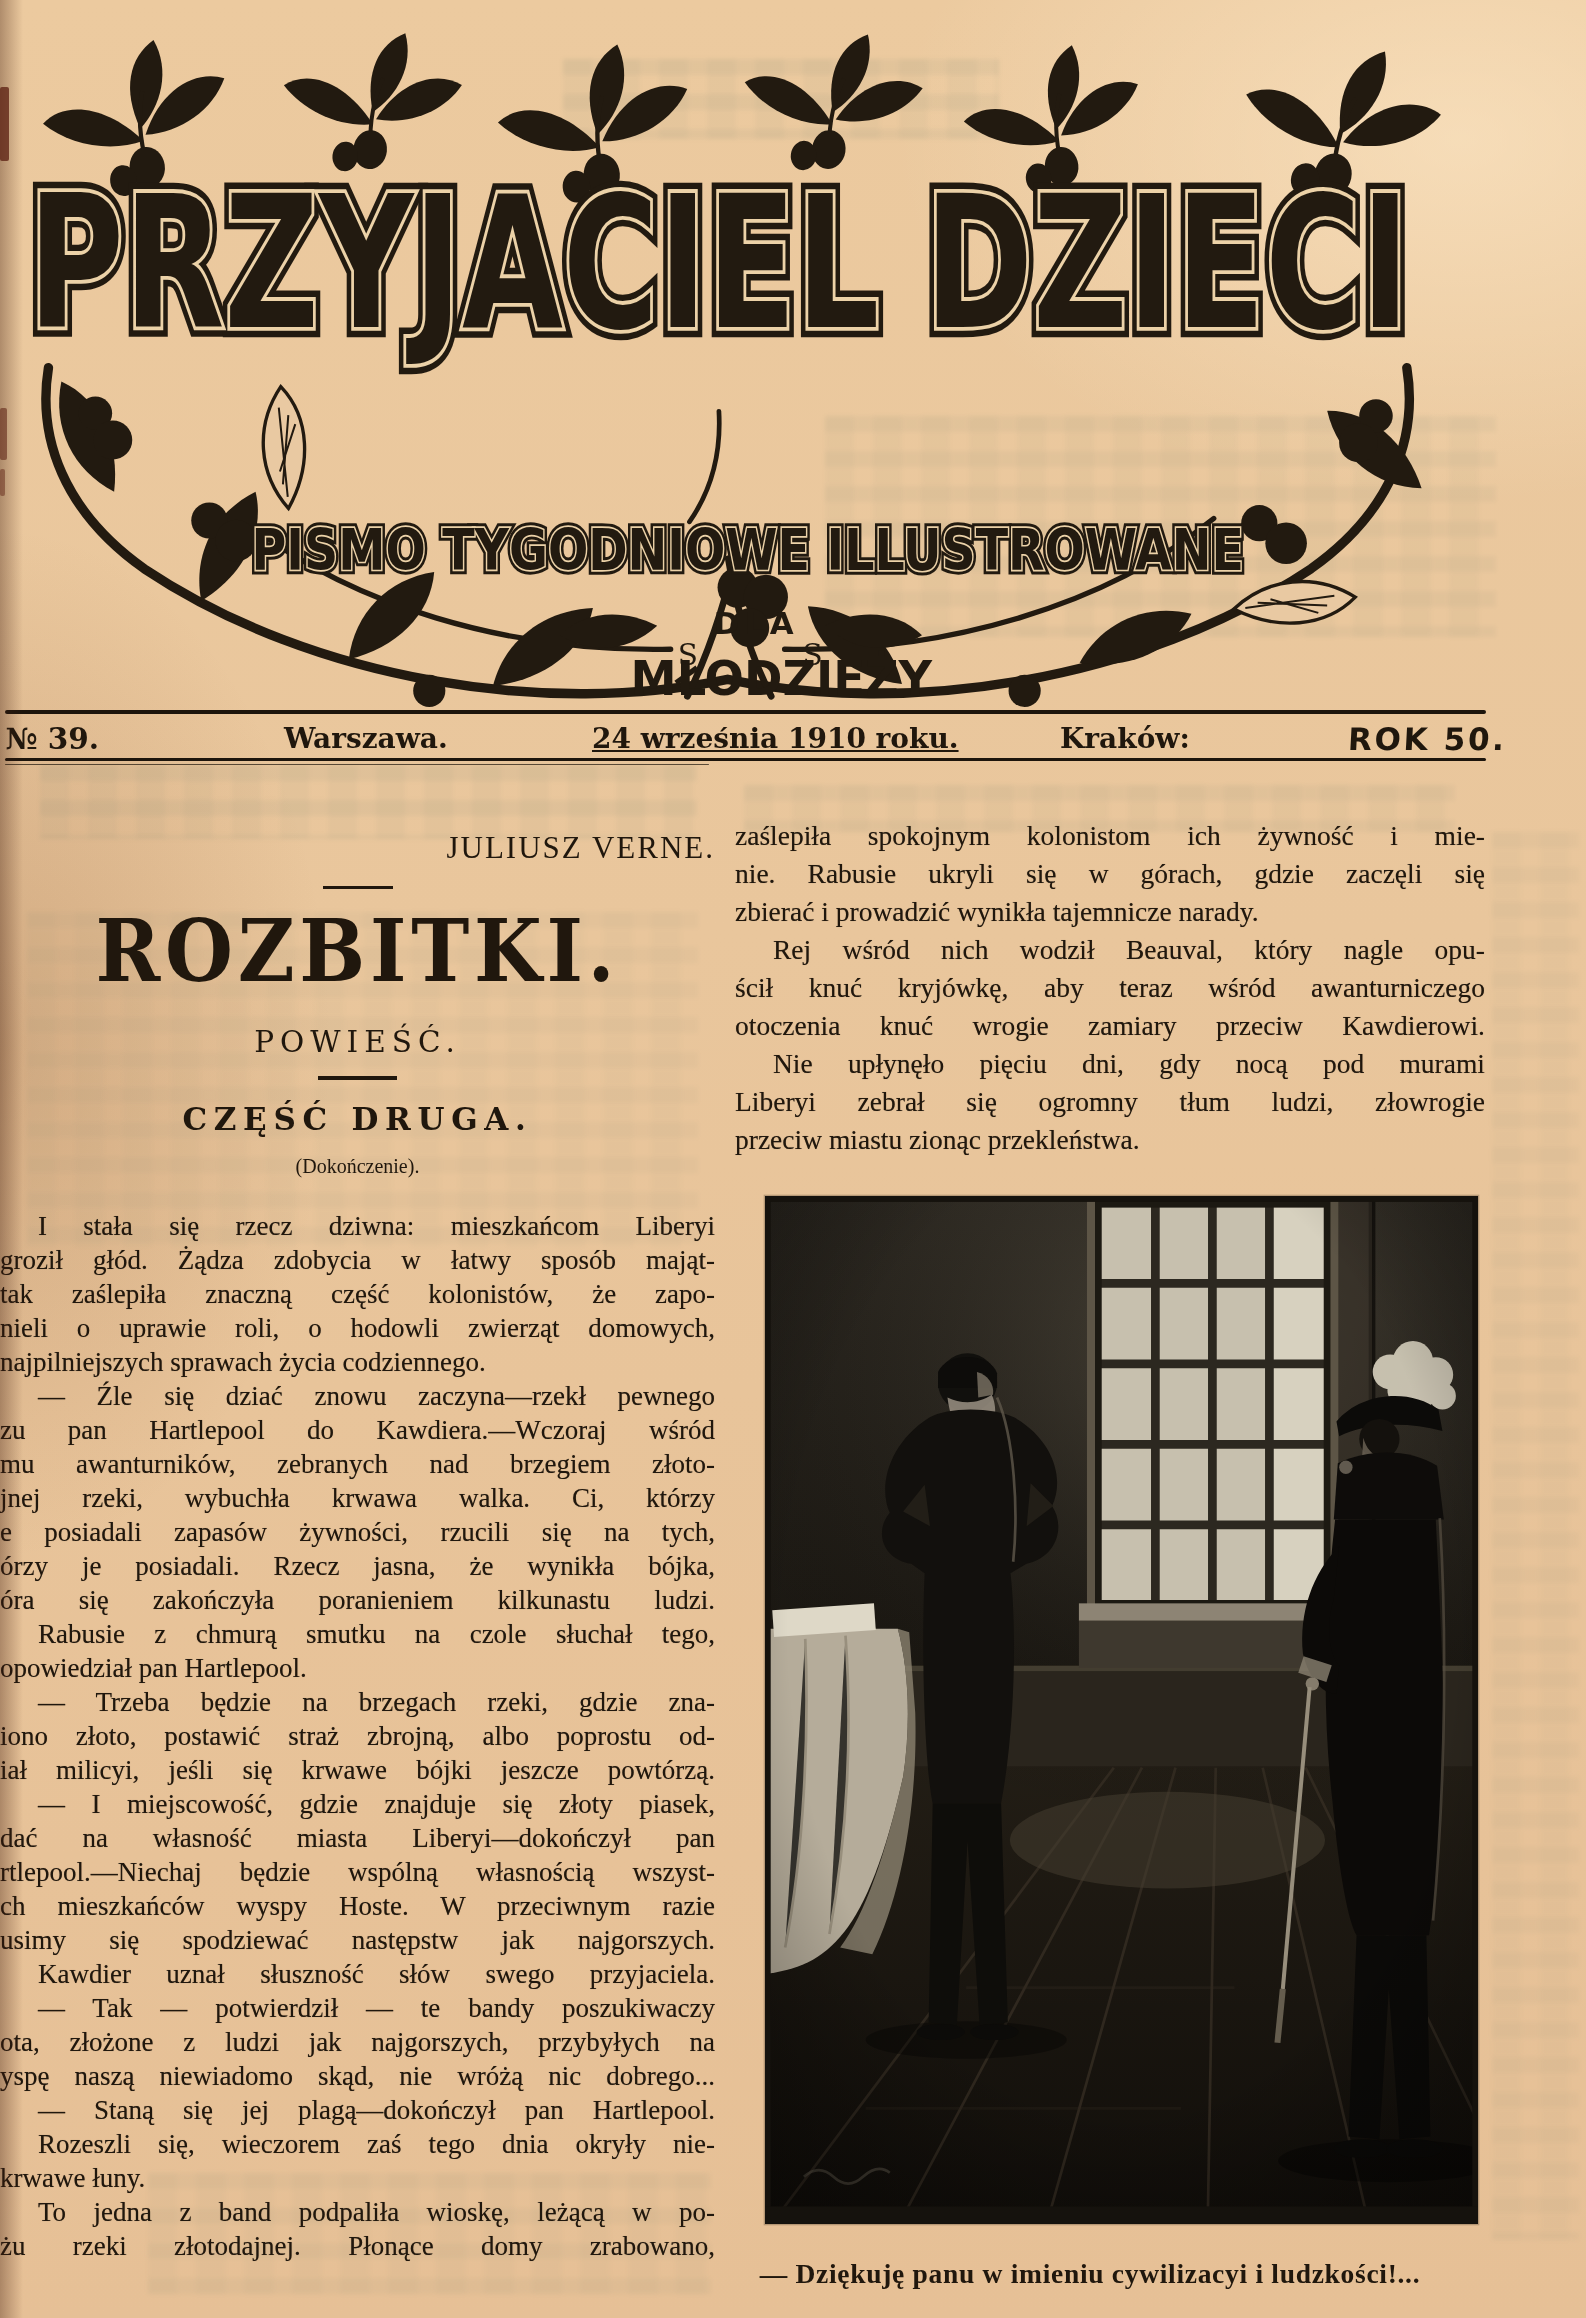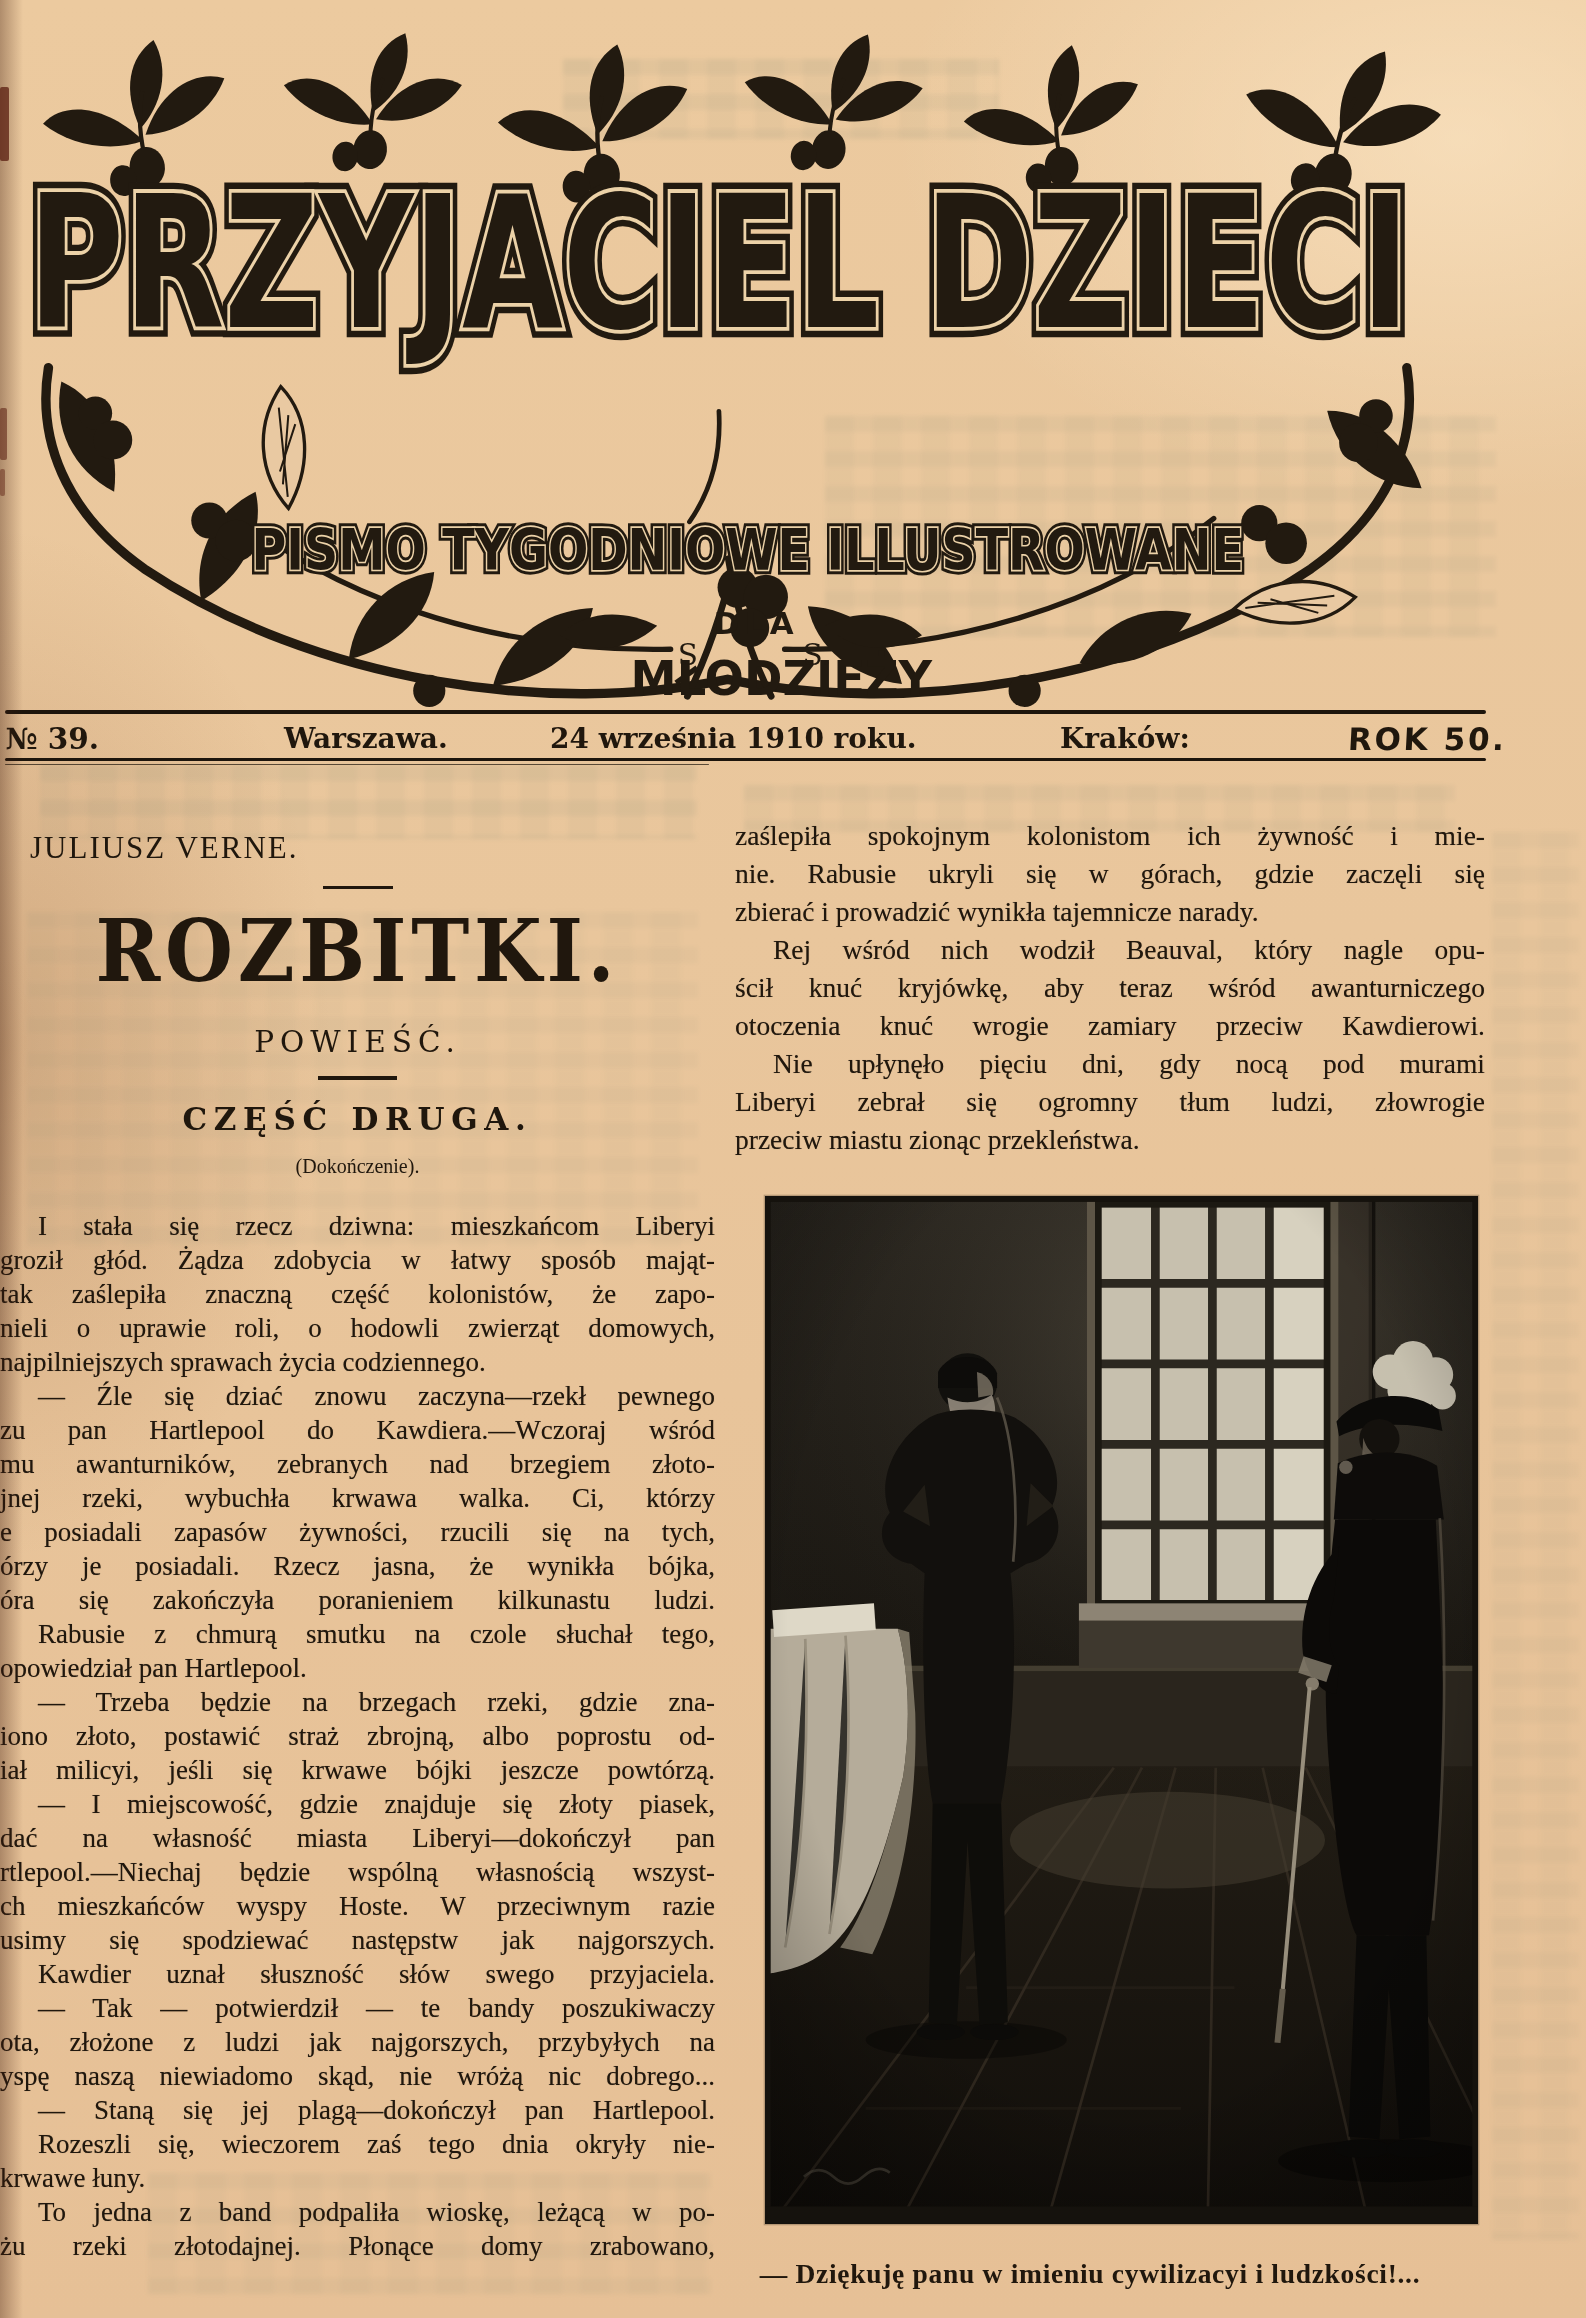--- a/index.html
+++ b/index.html
@@ -39,28 +39,28 @@
   .rule{position:absolute;background:#1d150c;border-radius:2px;}
   .rule-top{left:5.4px;top:710px;width:1481px;height:4px;}
   .rule-bottom{left:5.4px;top:758px;width:1481px;height:3.4px;}
   .rule-bottom2{left:5.4px;top:764px;width:704px;height:1.3px;opacity:.7;}
 
   .dateline{position:absolute;top:723px;left:0;width:1586px;height:35px;
     font-family:"DejaVu Serif", serif;font-weight:bold;font-size:28px;line-height:32px;}
   .dl{position:absolute;white-space:nowrap;}
   .dl-issue{left:5.4px;font-size:29.5px;}
   .dl-warszawa{left:284px;}
-  .dl-date{left:550px;}
+  .dl-date{left:592px;text-decoration:underline;}
   .dl-krakow{left:1060px;}
   .dl-rok{left:1348px;font-family:"DejaVu Sans", sans-serif;letter-spacing:2.7px;font-size:31px;transform:skewX(-3deg);}
 
   .col-left{position:absolute;left:0;top:830px;width:715px;}
   .col-right{position:absolute;left:735px;top:817px;width:750px;}
 
-  .author{text-align:left;font-size:31px;letter-spacing:2px;font-family:"Liberation Serif",serif;padding-left:30px;}
+  .author{text-align:right;font-size:31px;letter-spacing:2px;font-family:"Liberation Serif",serif;padding-left:30px;}
   .hdash{width:70px;height:3.4px;background:#20170d;margin:20px auto 0;}
   .hdash.small{width:79px;margin-top:17.4px;}
   .art-title{text-align:center;font-family:"DejaVu Serif",serif;font-weight:bold;
     font-size:78px;letter-spacing:4.7px;line-height:101px;margin-top:10.7px;transform:scaleY(1.1);}
   .genre{text-align:center;font-size:29.5px;letter-spacing:6px;margin-top:24px;font-family:"DejaVu Serif",serif;}
   .part{text-align:center;font-size:31px;font-weight:bold;letter-spacing:6.7px;margin-top:21.5px;font-family:"DejaVu Serif",serif;}
   .part-note{text-align:center;font-size:20px;margin-top:17.4px;}
 
   .body-lines{margin-top:31px;font-size:27px;}
   .tl{height:34px;line-height:34px;text-align:justify;text-align-last:justify;

